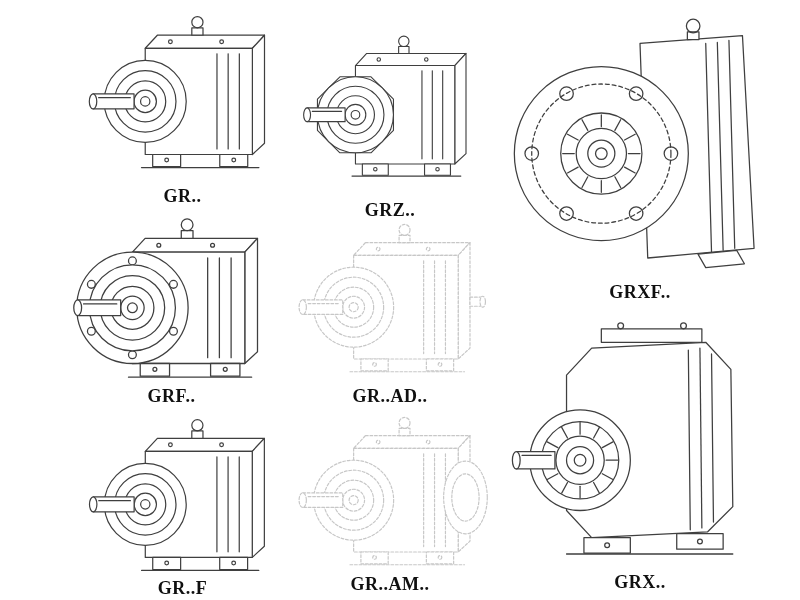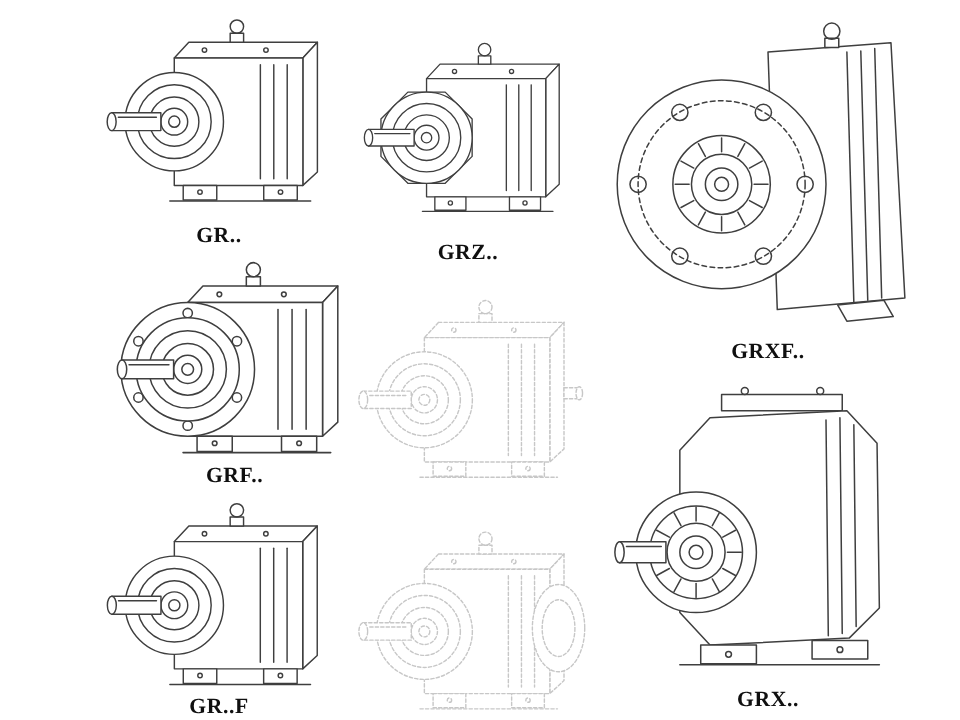--- a/index.html
+++ b/index.html
@@ -171,48 +171,50 @@
   <div class="caption">GRZ..</div>
 </div>
 
 <div class="cell" style="left:495px;top:4px;width:290px;height:302px">
   <svg class="drawing" viewBox="0 0 300 272">
       <use href="#gbx-front"></use>
     </svg>
   <div class="caption">GRXF..</div>
 </div>
 
-<div class="cell" style="left:88px;top:214px;width:215px;height:196px">
+<div class="cell" style="left:64px;top:214px;width:215px;height:196px">
   <svg class="drawing" viewBox="0 0 220 172">
       <use href="#gbx-flange"></use>
     </svg>
   <div class="caption">GRF..</div>
 </div>
 
 <div class="cell" style="left:290px;top:214px;width:200px;height:196px">
   <svg class="drawing ghost" viewBox="0 0 220 172">
     <use href="#gbx-foot"></use>
     <rect x="198" y="84" width="14" height="10" fill="#fff"></rect>
     <ellipse cx="212" cy="89" rx="3" ry="6" fill="#fff"></ellipse>
   </svg>
+  <div class="caption">GR..AD..</div>
 </div>
 
 <div class="cell" style="left:80px;top:416px;width:205px;height:186px">
   <svg class="drawing" viewBox="0 0 220 172">
       <use href="#gbx-foot"></use>
     </svg>
   <div class="caption">GR..F</div>
 </div>
 
 <div class="cell" style="left:290px;top:412px;width:200px;height:186px">
   <svg class="drawing ghost" viewBox="0 0 220 172">
     <use href="#gbx-foot"></use>
     <ellipse cx="193" cy="92" rx="24" ry="40" fill="#fff"></ellipse>
     <ellipse cx="193" cy="92" rx="15" ry="26"></ellipse>
   </svg>
+  <div class="caption">GR..AM..</div>
 </div>
 
 <div class="cell" style="left:495px;top:306px;width:290px;height:290px">
   <svg class="drawing" viewBox="0 0 300 254">
       <use href="#gbx-big"></use>
     </svg>
   <div class="caption">GRX..</div>
 </div>
 
 </body></html>

